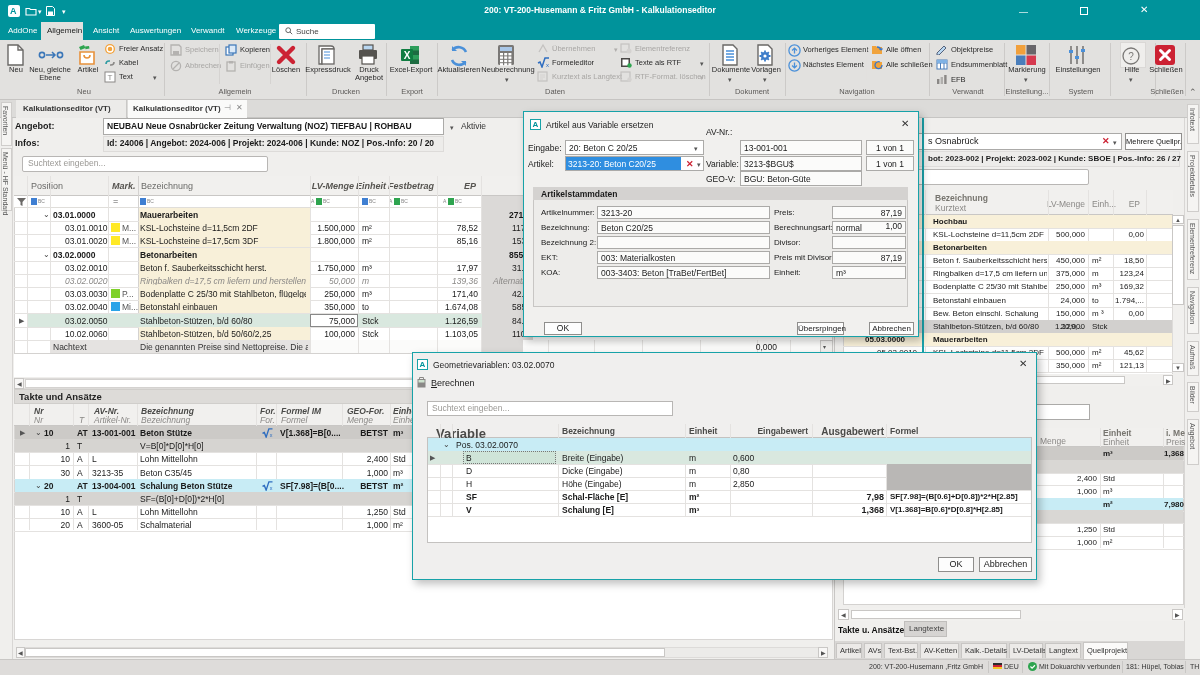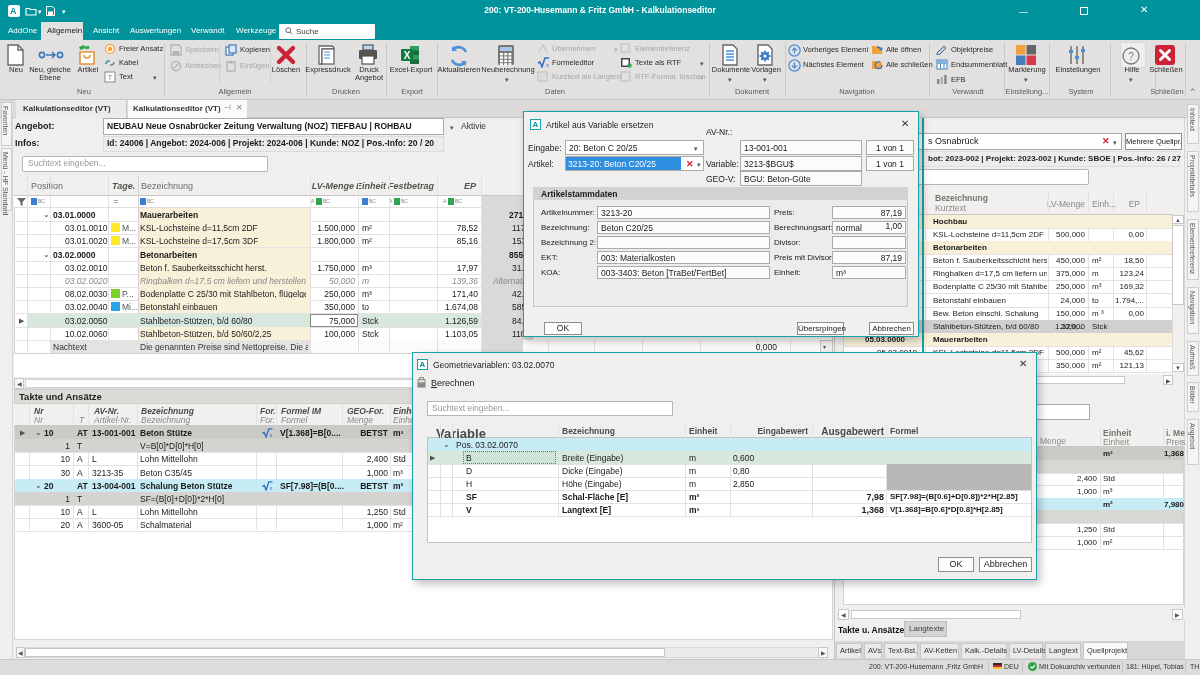--- a/index.html
+++ b/index.html
@@ -332,21 +332,21 @@
 <div class="t" style="left:461px;top:122px;font-size:8.5px;color:#333">Aktivie</div>
 <div class="t b" style="left:15px;top:139px;font-size:9px">Infos:</div>
 <div class="a" style="left:103px;top:136px;width:341px;height:16px;background:#edecea;border:1px solid #dddbd9"></div>
 <div class="t b" style="left:107px;top:139px;font-size:8.5px">Id: 24006 | Angebot: 2024-006 | Projekt: 2024-006 | Kunde: NOZ | Pos.-Info: 20 / 20</div>
 <div class="inp" style="left:22px;top:156px;width:246px;height:16px;border-radius:2px;border-color:#b8b6b4"></div>
 <div class="t" style="left:28px;top:159px;font-size:8.5px;color:#9a9894">Suchtext eingeben...</div>
 <div class="a" style="left:14px;top:176px;width:819px;height:201px;background:#fff;border:1px solid #d4d2d0;border-bottom:none"></div>
 <div class="a" style="left:14px;top:176px;width:819px;height:20px;background:#f1f0ee;border-bottom:1px solid #c9c7c5"></div>
 <div class="t" style="left:31px;top:182px;font-size:9px;color:#6a6a68">Position</div>
 <div class="t" style="left:141px;top:182px;font-size:9px;color:#6a6a68">Bezeichnung</div>
-<div class="t b i" style="left:112px;top:182px;font-size:9px;color:#55534f">Tage.</div>
+<div class="t b i" style="left:112px;top:182px;font-size:9px;color:#55534f">Mark.</div>
 <div class="t b i" style="left:354px;top:182px;font-size:9px;color:#55534f;transform:translateX(-100%)">LV-Menge</div>
 <div class="t b i" style="left:386px;top:182px;font-size:9px;color:#55534f;transform:translateX(-100%)">Einheit</div>
 <div class="t b i" style="left:434px;top:182px;font-size:9px;color:#55534f;transform:translateX(-100%)">Festbetrag</div>
 <div class="t b i" style="left:476px;top:182px;font-size:9px;color:#55534f;transform:translateX(-100%)">EP</div>
 <div class="a" style="left:14px;top:196px;width:819px;height:12px;background:#fff;border-bottom:1px solid #e0deda"></div>
 <svg class="a" style="left:17px;top:198px" width="9" height="8" viewBox="0 0 9 8">
     <path d="M0 0h9L5.5 4v4l-2-1V4z" fill="#6a6866"></path>
   </svg>
 <div class="a" style="left:31px;top:198px;width:6px;height:7px;background:#3f7fd2"></div>
 <div class="t" style="left:38px;top:199px;font-size:5px;color:#888">BC</div>
@@ -427,21 +427,21 @@
 <div class="a" style="left:139px;top:274px;width:171px;height:13px;background:#f8f0d9"></div>
 <div class="hl" style="left:14px;top:287px;width:468px;background:#e4e2e0"></div>
 <div class="t i" style="left:65px;top:276.5px;font-size:8.5px;color:#8a8886">03.02.0020</div>
 <div class="t i" style="left:140px;top:276.5px;font-size:8.5px;color:#8a8886;width:200px;overflow:hidden">Ringbalken d=17,5 cm liefern und herstellen</div>
 <div class="t i" style="left:355px;top:276.5px;font-size:8.5px;color:#8a8886;transform:translateX(-100%)">50,000</div>
 <div class="t i" style="left:362px;top:276.5px;font-size:8.5px;color:#8a8886">m</div>
 <div class="t i" style="left:478px;top:276.5px;font-size:8.5px;color:#8a8886;transform:translateX(-100%)">139,36</div>
 <div class="t i" style="left:493px;top:276.5px;font-size:8.5px;color:#8a8886">Alternative</div>
 <div class="a" style="left:139px;top:287px;width:171px;height:13px;background:#f8f0d9"></div>
 <div class="hl" style="left:14px;top:300px;width:468px;background:#e4e2e0"></div>
-<div class="t" style="left:65px;top:289.5px;font-size:8.5px;color:#1a1a1a">08.02.0030</div>
+<div class="t" style="left:65px;top:289.5px;font-size:8.5px;color:#1a1a1a">03.03.0030</div>
 <div class="a" style="left:111px;top:289px;width:9px;height:9px;background:#7fd12a"></div>
 <div class="t" style="left:122px;top:289.5px;font-size:8.5px;color:#555">P...</div>
 <div class="t" style="left:140px;top:289.5px;font-size:8.5px;color:#1a1a1a;width:166px;overflow:hidden">Bodenplatte C 25/30 mit Stahlbeton, flügelgeglättet</div>
 <div class="t" style="left:355px;top:289.5px;font-size:8.5px;color:#1a1a1a;transform:translateX(-100%)">250,000</div>
 <div class="t" style="left:362px;top:289.5px;font-size:8.5px;color:#1a1a1a">m³</div>
 <div class="t" style="left:478px;top:289.5px;font-size:8.5px;color:#1a1a1a;transform:translateX(-100%)">171,40</div>
 <div class="t" style="left:512px;top:289.5px;font-size:8.5px;color:#1a1a1a">42.8</div>
 <div class="a" style="left:139px;top:300px;width:171px;height:13px;background:#f8f0d9"></div>
 <div class="hl" style="left:14px;top:313px;width:468px;background:#e4e2e0"></div>
 <div class="t" style="left:65px;top:302.5px;font-size:8.5px;color:#1a1a1a">03.02.0040</div>
@@ -850,21 +850,21 @@
 <div class="t b" style="left:890px;top:479.5px;font-size:8px"></div>
 <div class="hl" style="left:428px;top:490px;width:603px;background:#e4e2e0"></div>
 <div class="t b" style="left:466px;top:492.5px;font-size:8.5px">SF</div>
 <div class="t b" style="left:562px;top:492.5px;font-size:8.5px">Schal-Fläche [E]</div>
 <div class="t b" style="left:689px;top:492.5px;font-size:8.5px">m²</div>
 <div class="t" style="left:733px;top:492.5px;font-size:8.5px"></div>
 <div class="t b" style="left:884px;top:492.5px;font-size:9px;transform:translateX(-100%)">7,98</div>
 <div class="t b" style="left:890px;top:492.5px;font-size:8px">SF[7.98]=(B[0.6]+D[0.8])*2*H[2.85]</div>
 <div class="hl" style="left:428px;top:503px;width:603px;background:#e4e2e0"></div>
 <div class="t b" style="left:466px;top:505.5px;font-size:8.5px">V</div>
-<div class="t b" style="left:562px;top:505.5px;font-size:8.5px">Langtext [E]</div>
+<div class="t b" style="left:562px;top:505.5px;font-size:8.5px">Schalung [E]</div>
 <div class="t b" style="left:689px;top:505.5px;font-size:8.5px">m³</div>
 <div class="t" style="left:733px;top:505.5px;font-size:8.5px"></div>
 <div class="t b" style="left:884px;top:505.5px;font-size:9px;transform:translateX(-100%)">1,368</div>
 <div class="t b" style="left:890px;top:505.5px;font-size:8px">V[1.368]=B[0.6]*D[0.8]*H[2.85]</div>
 <div class="hl" style="left:428px;top:516px;width:603px;background:#e4e2e0"></div>
 <div class="btn" style="left:938px;top:557px;width:36px;height:15px;line-height:13px">OK</div>
 <div class="btn" style="left:979px;top:557px;width:53px;height:15px;line-height:13px">Abbrechen</div>
 <div class="a" style="left:523px;top:111px;width:396px;height:226px;background:#f1f0ee;border:1px solid #17a2a8;box-shadow:3px 4px 8px rgba(0,0,0,.25)"></div>
 <div class="a" style="left:530px;top:119px;width:11px;height:11px;background:#fff;border:1px solid #17a2a8"></div>
 <div class="t b" style="left:532.5px;top:121px;font-size:8px;color:#00939b">A</div>

